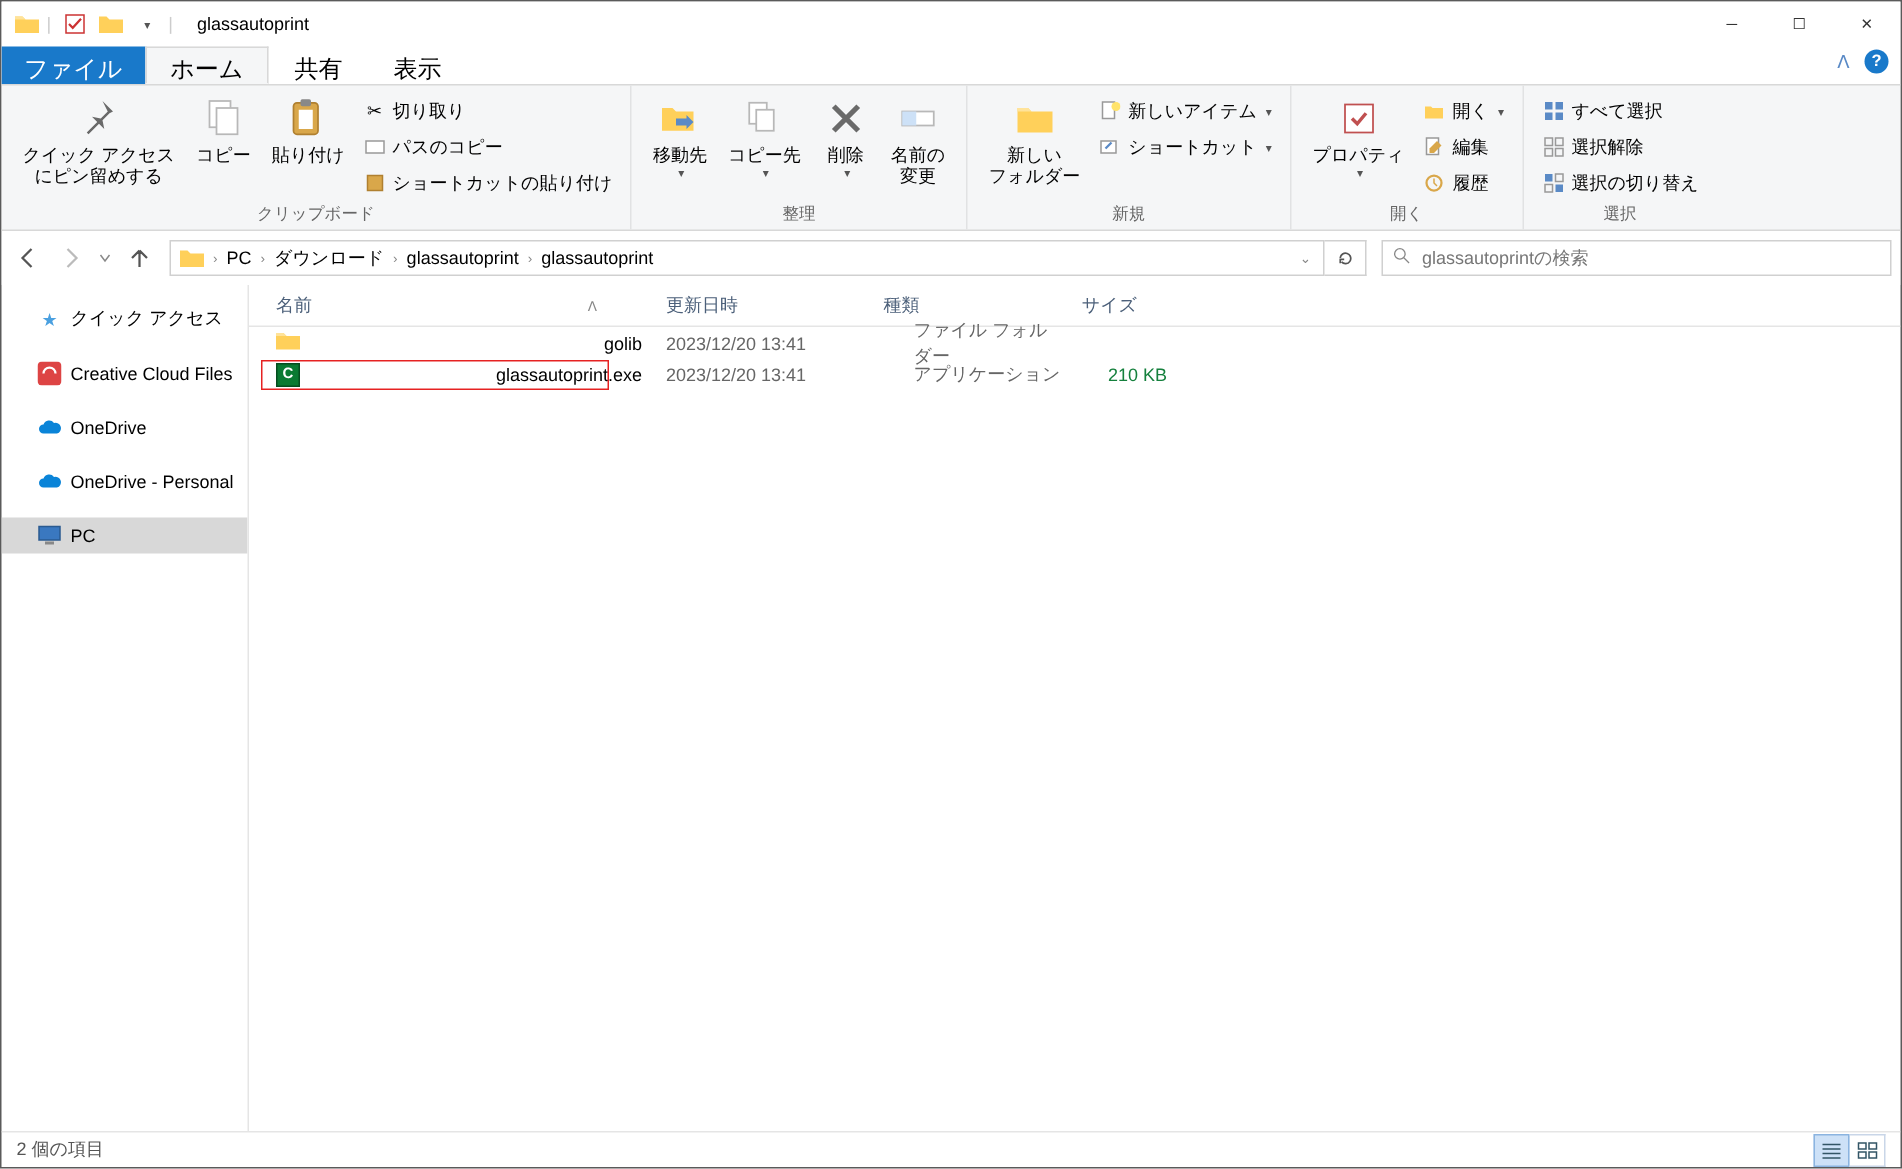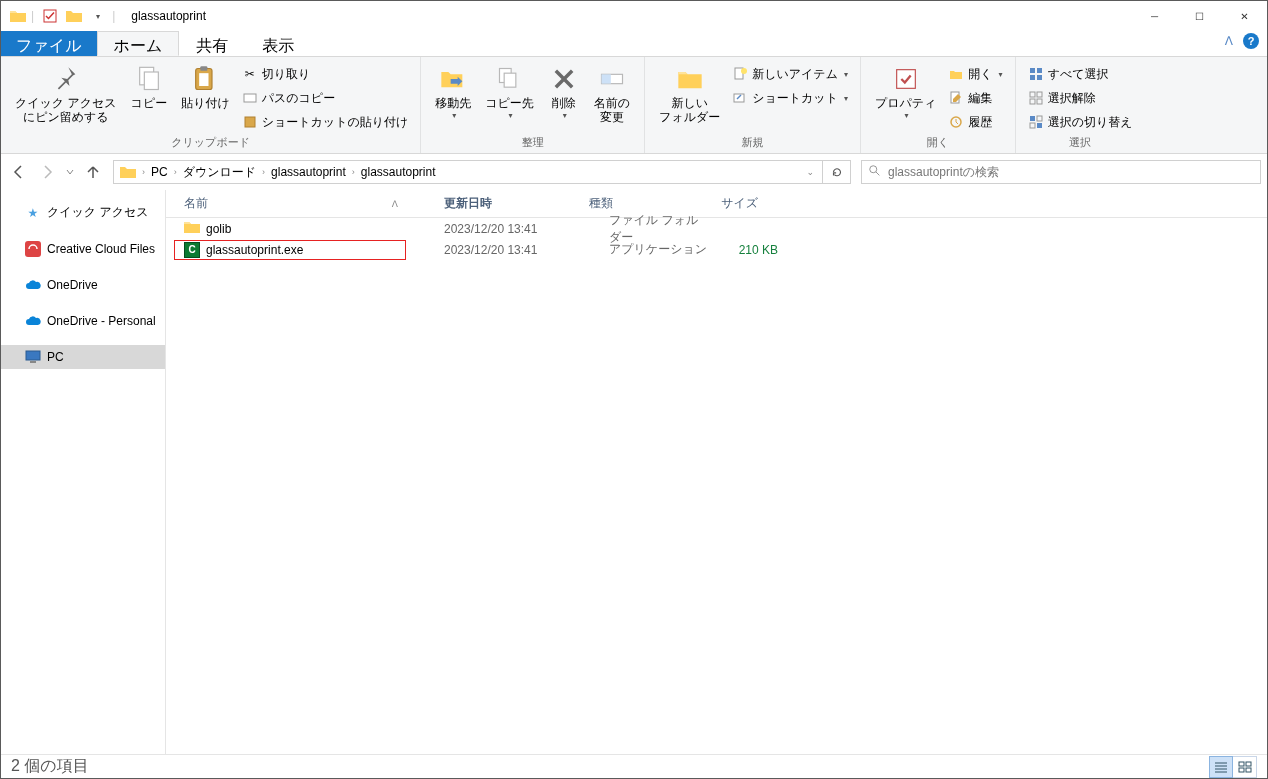--- a/index.html
+++ b/index.html
@@ -27,43 +27,43 @@
 .smallbtns { display: flex; flex-direction: column; gap: 2px; padding-top: 4px; min-width: 100px; }
 .smallbtn { display: flex; align-items: center; gap: 4px; font-size: 12px; padding: 1px 4px; height: 22px; }
 .smallbtn .ic { width: 16px; height: 16px; display:flex; align-items:center; justify-content:center;}
 .nav { height: 36px; display: flex; align-items: center; gap: 4px; padding: 0 6px; background:#fff; }
 .nav .navbtn { width: 24px; height: 24px; display: flex; align-items: center; justify-content: center; color: #999; }
 .nav .navbtn.active { color: #555; }
 .addressbar { flex: 1; height: 24px; border: 1px solid #d0d0d0; display: flex; align-items: center; padding: 0 2px; margin: 0 4px; }
 .addressbar .crumb { padding: 0 4px; font-size: 12px; display:flex; align-items:center;}
 .addressbar .sep { color: #888; font-size: 9px; padding: 0 2px;}
 .refresh { width: 28px; height:24px; border:1px solid #d0d0d0; border-left:none; display:flex; align-items:center; justify-content:center; margin-right:6px; margin-left:-4px;}
-.searchbox { width: 400px; height: 24px; border: 1px solid #d0d0d0; display: flex; align-items: center; padding: 0 6px; gap:6px; color:#777;}
+.searchbox { width: 340px; height: 24px; border: 1px solid #d0d0d0; display: flex; align-items: center; padding: 0 6px; gap:6px; color:#777;}
 .body { display: flex; height: calc(100% - 30px - 25px - 98px - 36px - 24px); }
 .sidebar { width: 165px; border-right: 1px solid #e5e5e5; padding-top: 10px; overflow:hidden;}
 .tree-item { display: flex; align-items: center; gap: 6px; padding: 4px 10px 4px 24px; font-size: 12px; white-space:nowrap;}
 .tree-item.selected { background: #d8d8d8; }
 .tree-item .ic { width: 16px; height: 16px; display:flex; align-items:center; justify-content:center;}
 .spacer { height: 12px; }
 .filepane { flex: 1; }
 .cols { height: 28px; display: flex; align-items: center; border-bottom: 1px solid #e5e5e5; padding-left: 10px; color:#4c607a;}
 .col { font-size: 12px; padding: 0 8px; }
 .col.name { width: 260px; display:flex; align-items:center;}
-.col.date { width: 145px; font-weight: bold; }
+.col.date { width: 145px; }
 .col.type { width: 115px; }
 .col.size { width: 70px; text-align:right;}
 .row { height: 21px; display: flex; align-items: center; padding-left: 10px; font-size: 12px; }
 .row .cell { padding: 0 8px; }
-.row .cell.name { width: 260px; display: flex; align-items: center; gap: 6px; }
+.row .cell.name { width: 260px; display: flex; align-items: center; gap: 6px; justify-content: space-between; }
 .row .cell.date { width: 145px; color: #666; }
 .row .cell.type { width: 115px; color: #666; margin-left: 20px; }
 .row .cell.size { width: 70px; text-align: right; color: #15803d; }
 .row.highlighted .cell.name { position: relative; }
 .highlight-box { position: absolute; left: -2px; top: -2px; right: 30px; bottom: -2px; border: 1.5px solid #e62222; }
-.status { height: 24px; border-top: 1px solid #e5e5e5; display: flex; align-items: center; padding: 0 10px; font-size: 16px; color: #555;}
+.status { height: 24px; border-top: 1px solid #e5e5e5; display: flex; align-items: center; padding: 0 10px; font-size: 12px; color: #555;}
 .status .views { margin-left: auto; display:flex; gap:0;}
 .status .viewbtn { width: 24px; height: 22px; border:1px solid #c9d6e8; display:flex; align-items:center; justify-content:center;}
 .status .viewbtn.active { background:#cde1f7; border-color:#8bb4e0;}
 .folder-svg { width:16px; height:14px;}
 .exe-icon { width:16px; height:16px; background:#0a7a32; border:1px solid #054d1f; position:relative; display:flex; align-items:center; justify-content:center;}
 .exe-icon::after { content:"C"; color:#fff; font-size:10px; font-weight:bold;}
 .sort-arrow { margin-left: auto; margin-right: 30px; color:#888; font-size:9px;}
 .dropdown-arrow { font-size: 8px; color: #555; margin-left: 2px; }
 </style>
 </head>

